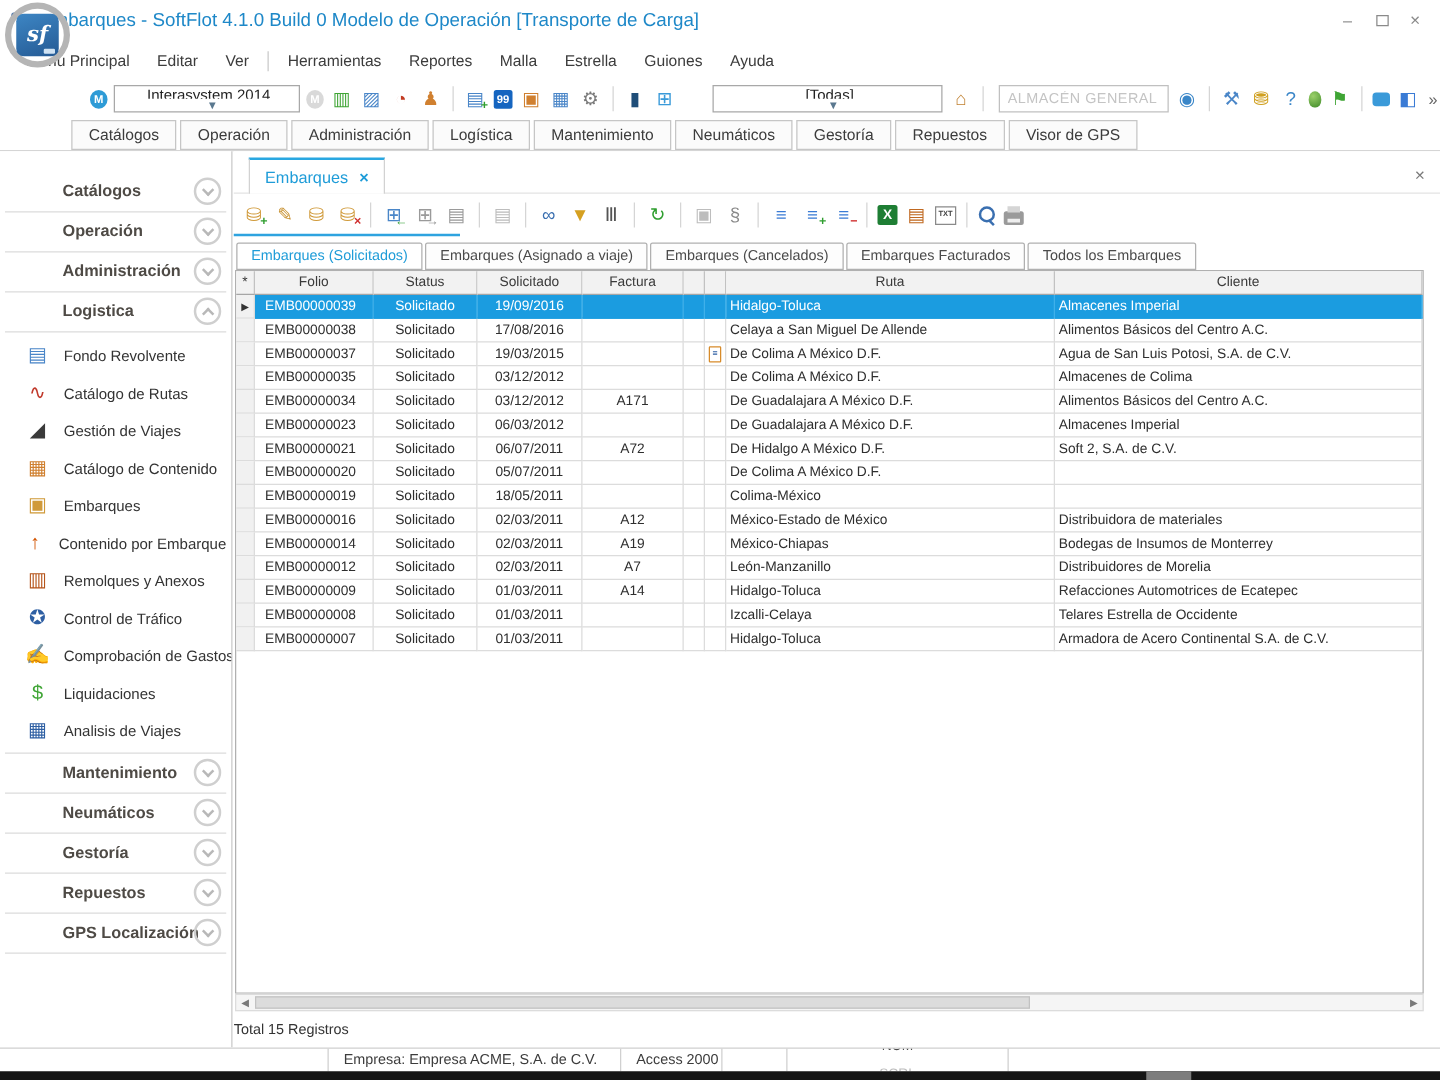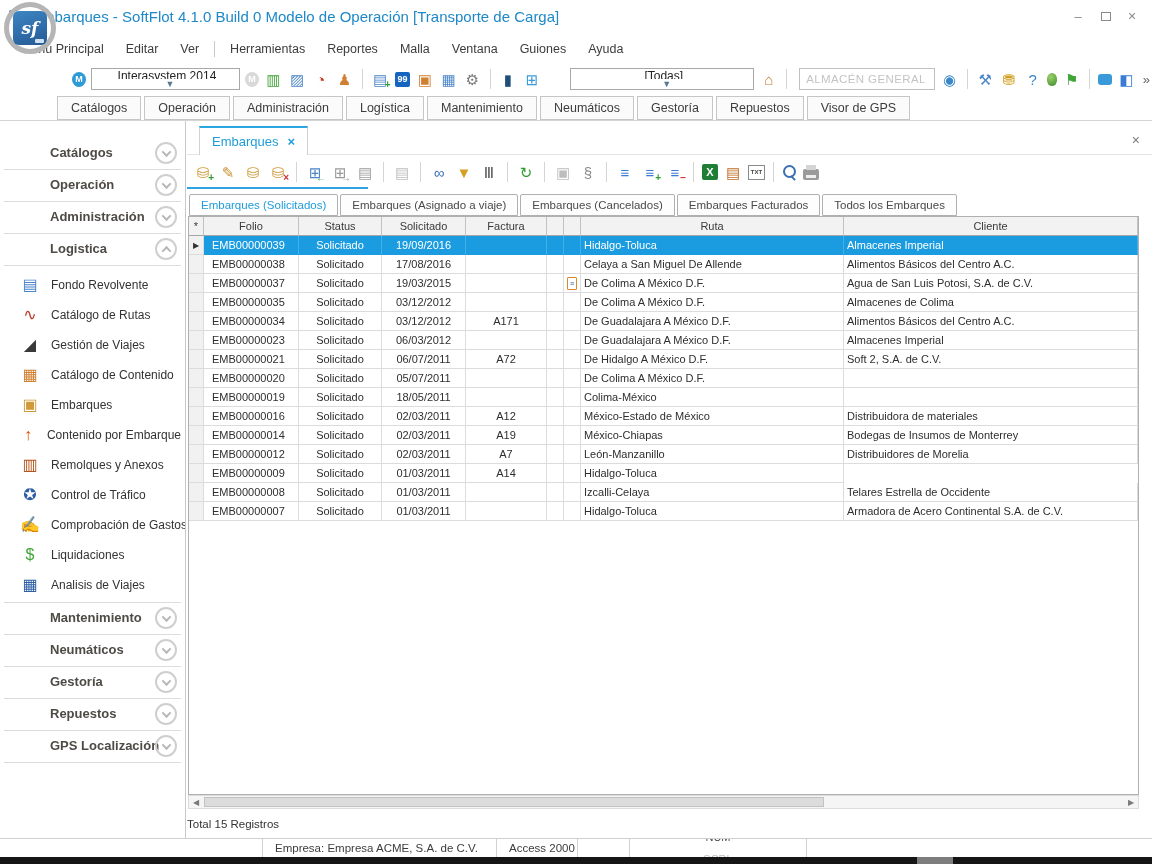--- a/index.html
+++ b/index.html
@@ -161,21 +161,21 @@
 </div>
 
 <div class="menubar">
     <div class="mitem">Menú Principal</div>
     <div class="mitem">Editar</div>
     <div class="mitem">Ver</div>
     <div class="mdivider"></div>
     <div class="mitem">Herramientas</div>
     <div class="mitem">Reportes</div>
     <div class="mitem">Malla</div>
-    <div class="mitem">Ventana</div>
+    <div class="mitem">Estrella</div>
     <div class="mitem">Guiones</div>
     <div class="mitem">Ayuda</div>
   </div>
 
 <div class="logo">
   <div class="logo-inner">
       <span>sf</span>
     <span class="logo-truck"></span>
     </div>
 </div>
@@ -532,20 +532,21 @@
         </div>
         <div class="grow">
           <div class="gc ind"></div>
           <div class="gc folio">EMB00000009</div>
           <div class="gc ctr">Solicitado</div>
           <div class="gc ctr">01/03/2011</div>
           <div class="gc ctr">A14</div>
           <div class="gc"></div>
           <div class="gc ctr"></div>
           <div class="gc">Hidalgo-Toluca</div>
+          <div class="gc">Refacciones Automotrices de Ecatepec</div>
         </div>
         <div class="grow">
           <div class="gc ind"></div>
           <div class="gc folio">EMB00000008</div>
           <div class="gc ctr">Solicitado</div>
           <div class="gc ctr">01/03/2011</div>
           <div class="gc ctr"></div>
           <div class="gc"></div>
           <div class="gc ctr"></div>
           <div class="gc">Izcalli-Celaya</div>

